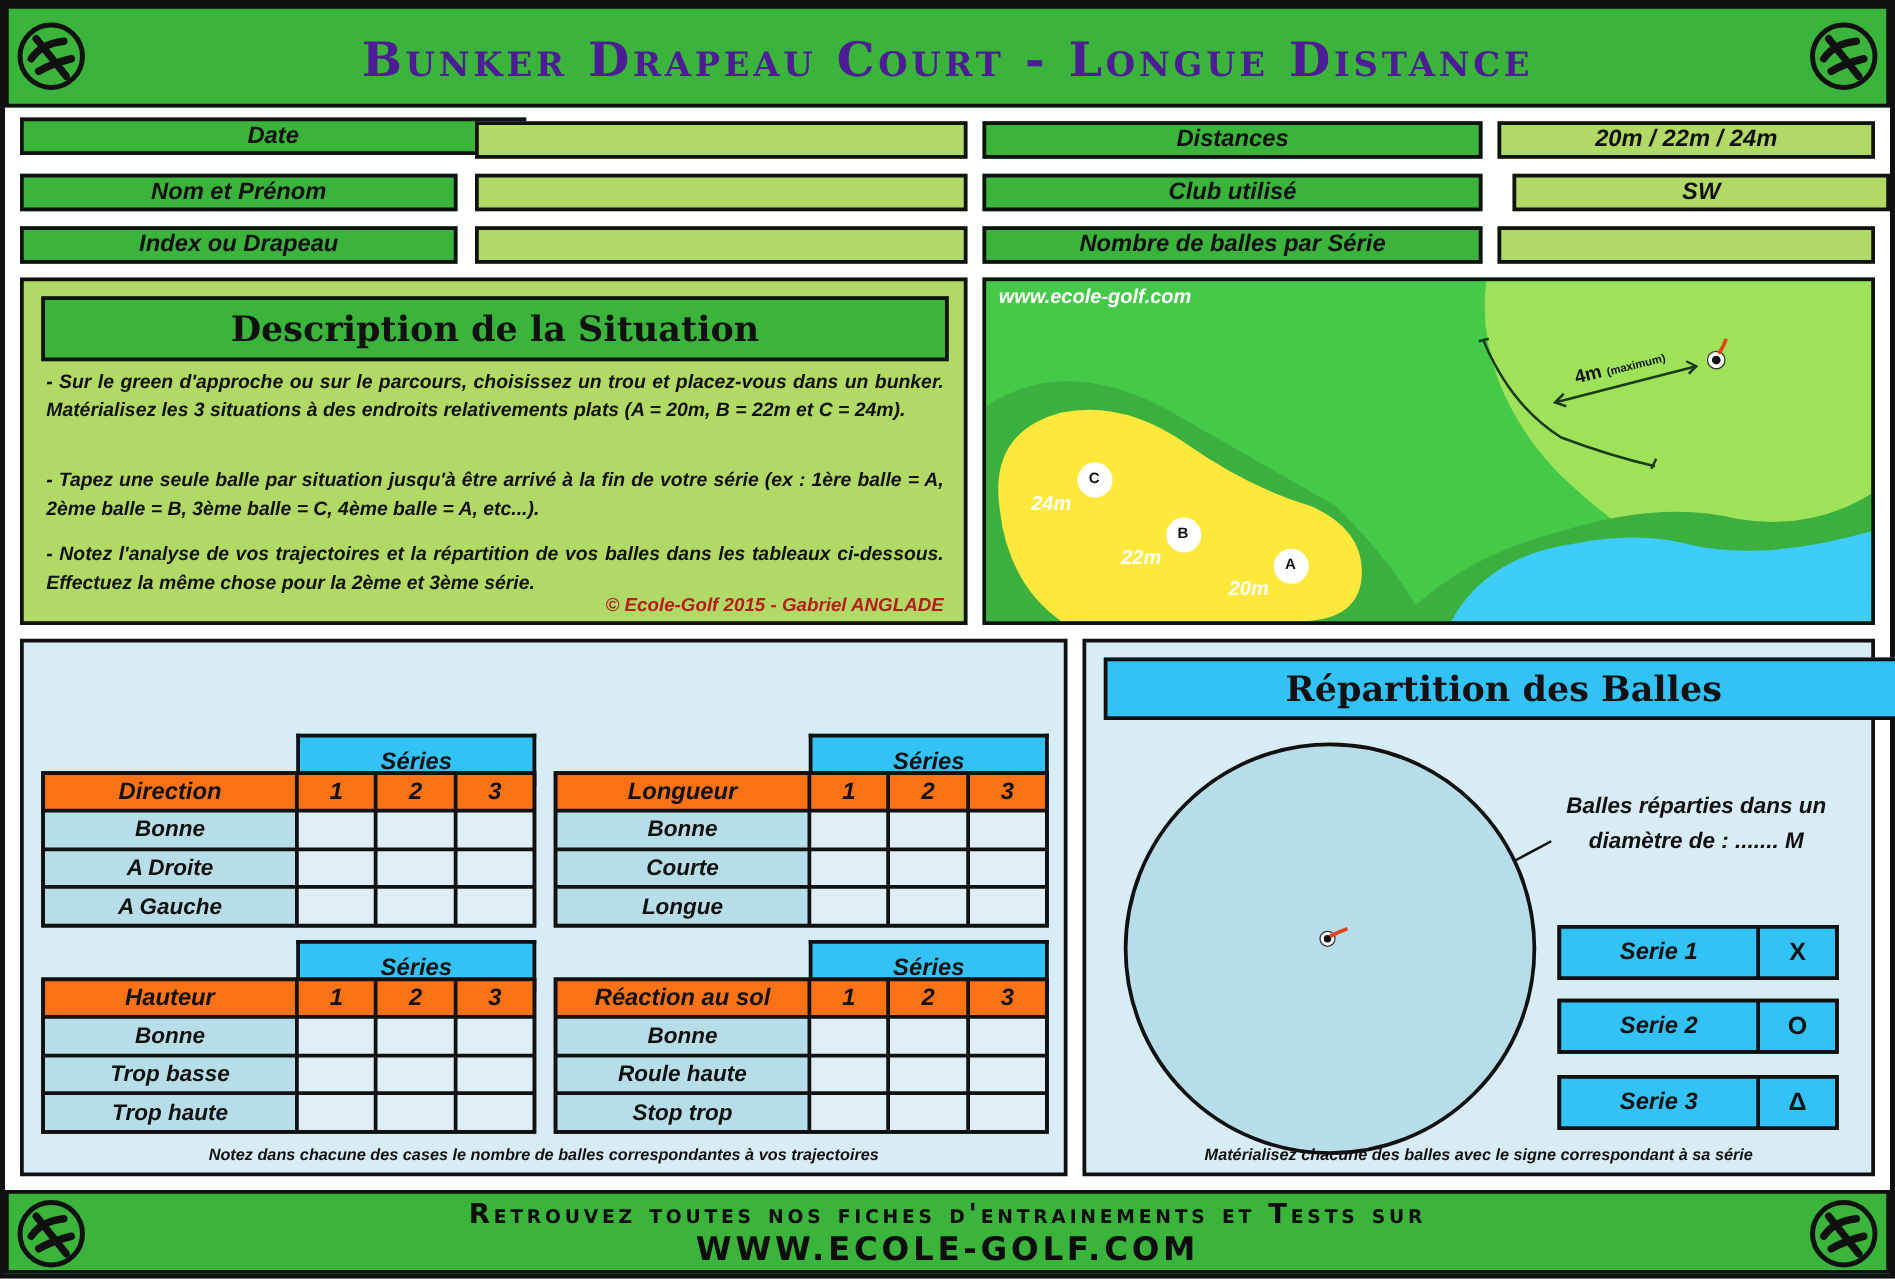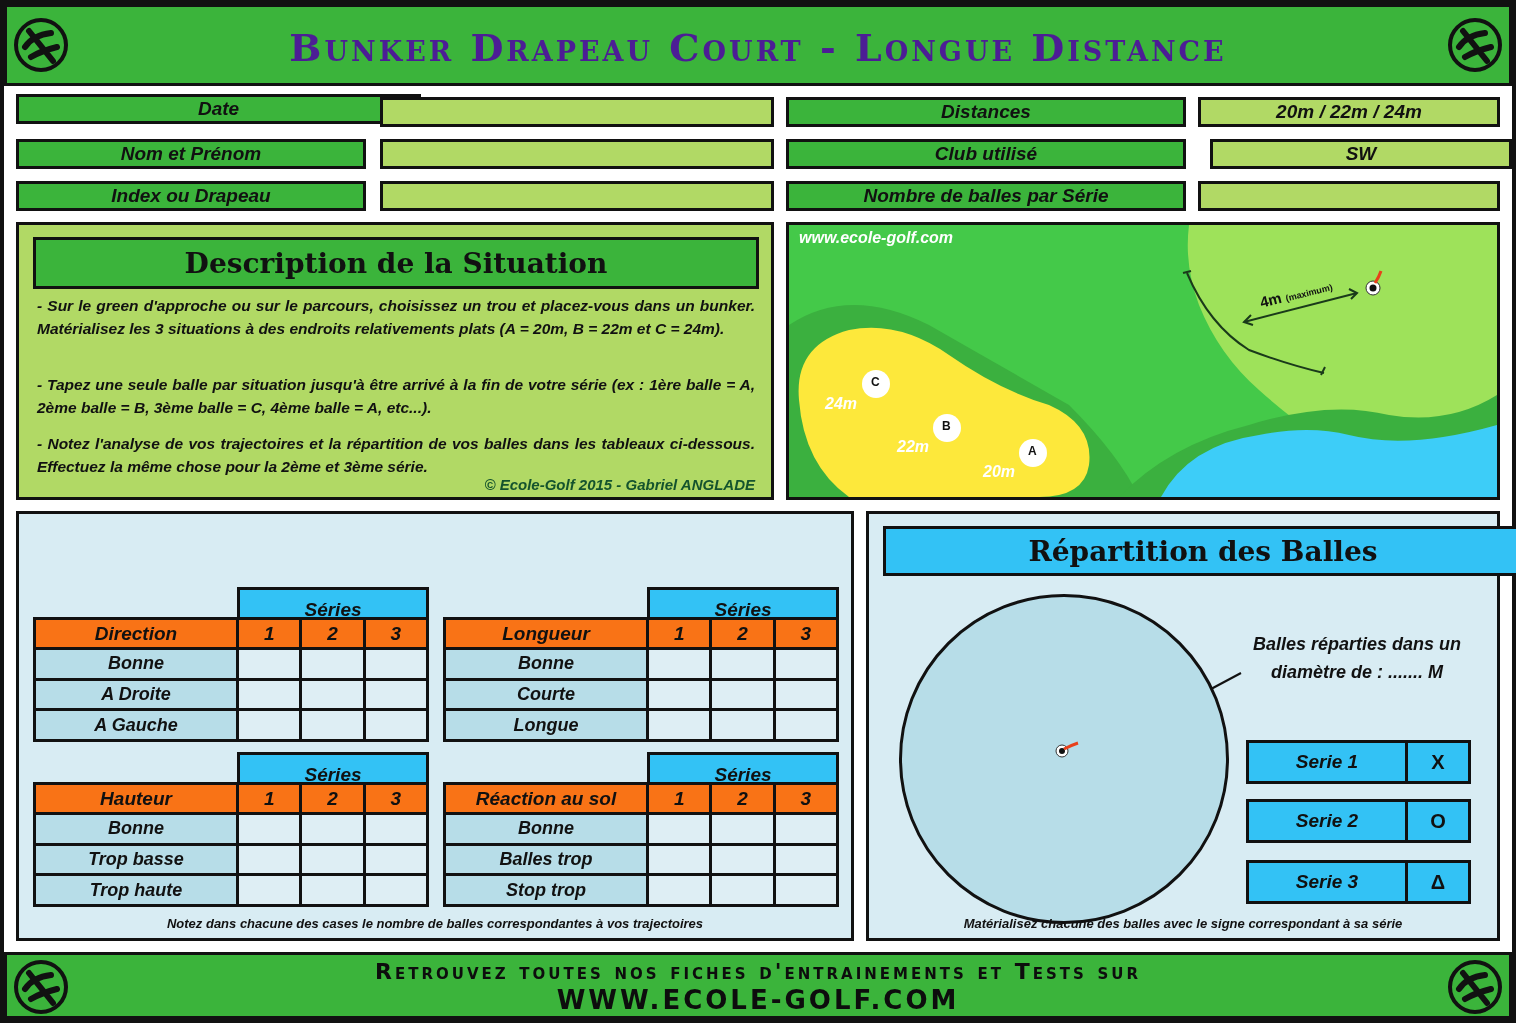--- a/index.html
+++ b/index.html
@@ -45,21 +45,21 @@
     background: #3bb43b; border: 3px solid #111;
     display: flex; align-items: center; justify-content: center;
     font-family: "DejaVu Serif", serif; font-weight: bold; font-size: 28px;
   }
   .desc-text {
     position: absolute; left: 18px; width: 718px; font-style: italic; font-weight: bold;
     font-size: 15.5px; line-height: 23px; text-align: justify; color: #111;
   }
   .desc-copy {
     position: absolute; right: 16px; top: 251px; font-style: italic; font-weight: bold;
-    font-size: 15px; color: #14532d;
+    font-size: 15px; color: #b91c1c;
   }
 
   
   .map-panel { position: absolute; left: 786px; top: 222px; width: 714px; height: 278px; border: 3px solid #111; overflow: hidden; background: #44c949; }
   .map-url { position: absolute; left: 10px; top: 4px; color: #fff; font-style: italic; font-weight: bold; font-size: 16px; }
 
   
   .blue-panel { position: absolute; background: #d8ecf3; border: 3px solid #111; }
   .analyse-panel { left: 16px; top: 511px; width: 838px; height: 430px; }
   .repart-panel { left: 866px; top: 511px; width: 634px; height: 430px; }
@@ -235,21 +235,21 @@
   <div class="series-hdr" style="left:628px;top:238px;width:192px;">Séries</div>
   <div class="grid" style="left:424px;top:268px;width:396px;height:125px;grid-template-columns:200px 1fr 1fr 1fr;grid-template-rows:27px 1fr 1fr 1fr;">
     <div class="cell hdr">Réaction au sol</div>
     <div class="cell hdr">1</div>
     <div class="cell hdr">2</div>
     <div class="cell hdr">3</div>
     <div class="cell row-label">Bonne</div>
     <div class="cell input"></div>
       <div class="cell input"></div>
       <div class="cell input"></div>
-    <div class="cell row-label">Balles trop</div>
+    <div class="cell row-label">Roule haute</div>
     <div class="cell input"></div>
       <div class="cell input"></div>
       <div class="cell input"></div>
     <div class="cell row-label">Stop trop</div>
     <div class="cell input"></div>
       <div class="cell input"></div>
       <div class="cell input"></div>
   </div>
 
   <div class="note" style="top:402px;">Notez dans chacune des cases le nombre de balles correspondantes à vos trajectoires</div>

